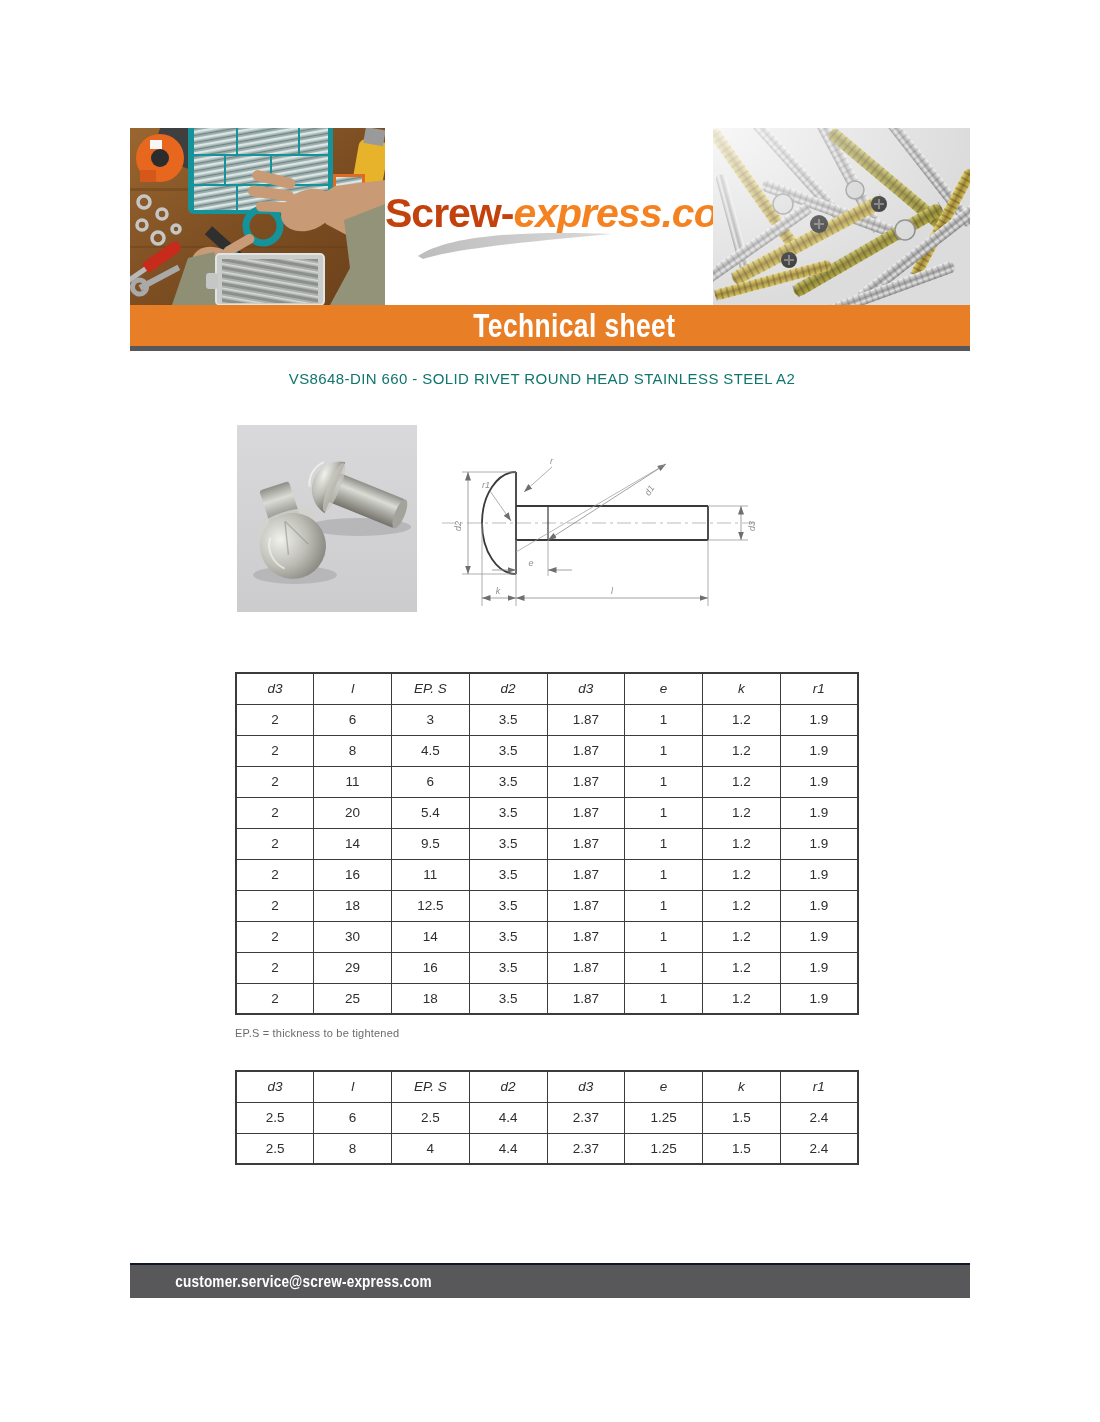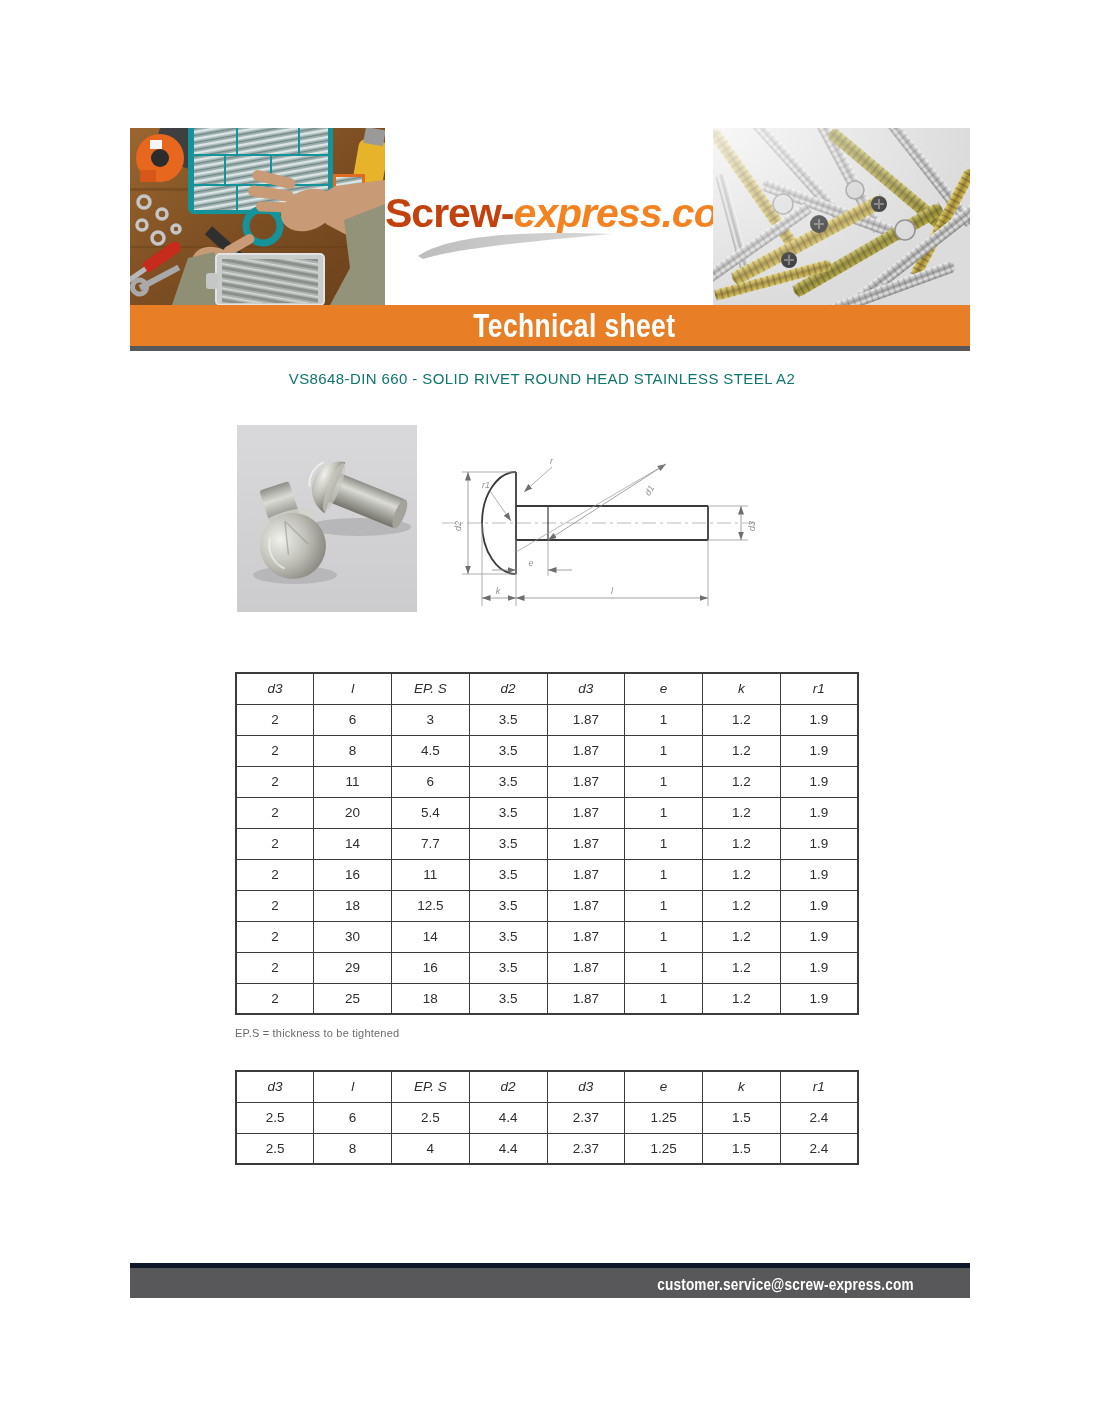--- a/index.html
+++ b/index.html
@@ -43,21 +43,21 @@
     height:31px; font-size:13.5px; color:#2e2e2e; padding:0;
   }
   .spec-table th { font-style:italic; font-weight:normal; font-size:13.5px; }
   .t1 { left:235px; top:672px; }
   .t2 { left:235px; top:1070px; }
   .table-note { left:235px; top:1027px; width:624px; text-align:left;
                 font-size:11px; color:#6b6b6b; letter-spacing:.2px; }
 
   
   .footer-bar { left:130px; top:1263px; width:840px; height:35px; background:#58585a;
-                border-top:5px solid #0f172a; text-align:right; line-height:33px;
+                border-top:2px solid #0f172a; line-height:33px;
                 padding-right:56px; }
   .footer-text { display:inline-block; transform:scaleX(.85); transform-origin:right center;
                  color:#ffffff; font-size:16px; font-weight:bold; letter-spacing:.2px; }
 
   
   .dim-label { font-family:"Liberation Sans", sans-serif; font-style:italic;
                font-size:9px; fill:#8f8f8f; }
 </style>
 </head>
 <body>
@@ -440,21 +440,21 @@
         <td>5.4</td>
         <td>3.5</td>
         <td>1.87</td>
         <td>1</td>
         <td>1.2</td>
         <td>1.9</td>
       </tr>
       <tr>
         <td>2</td>
         <td>14</td>
-        <td>7.7</td>
+        <td>9.5</td>
         <td>3.5</td>
         <td>1.87</td>
         <td>1</td>
         <td>1.2</td>
         <td>1.9</td>
       </tr>
       <tr>
         <td>2</td>
         <td>16</td>
         <td>11</td>

